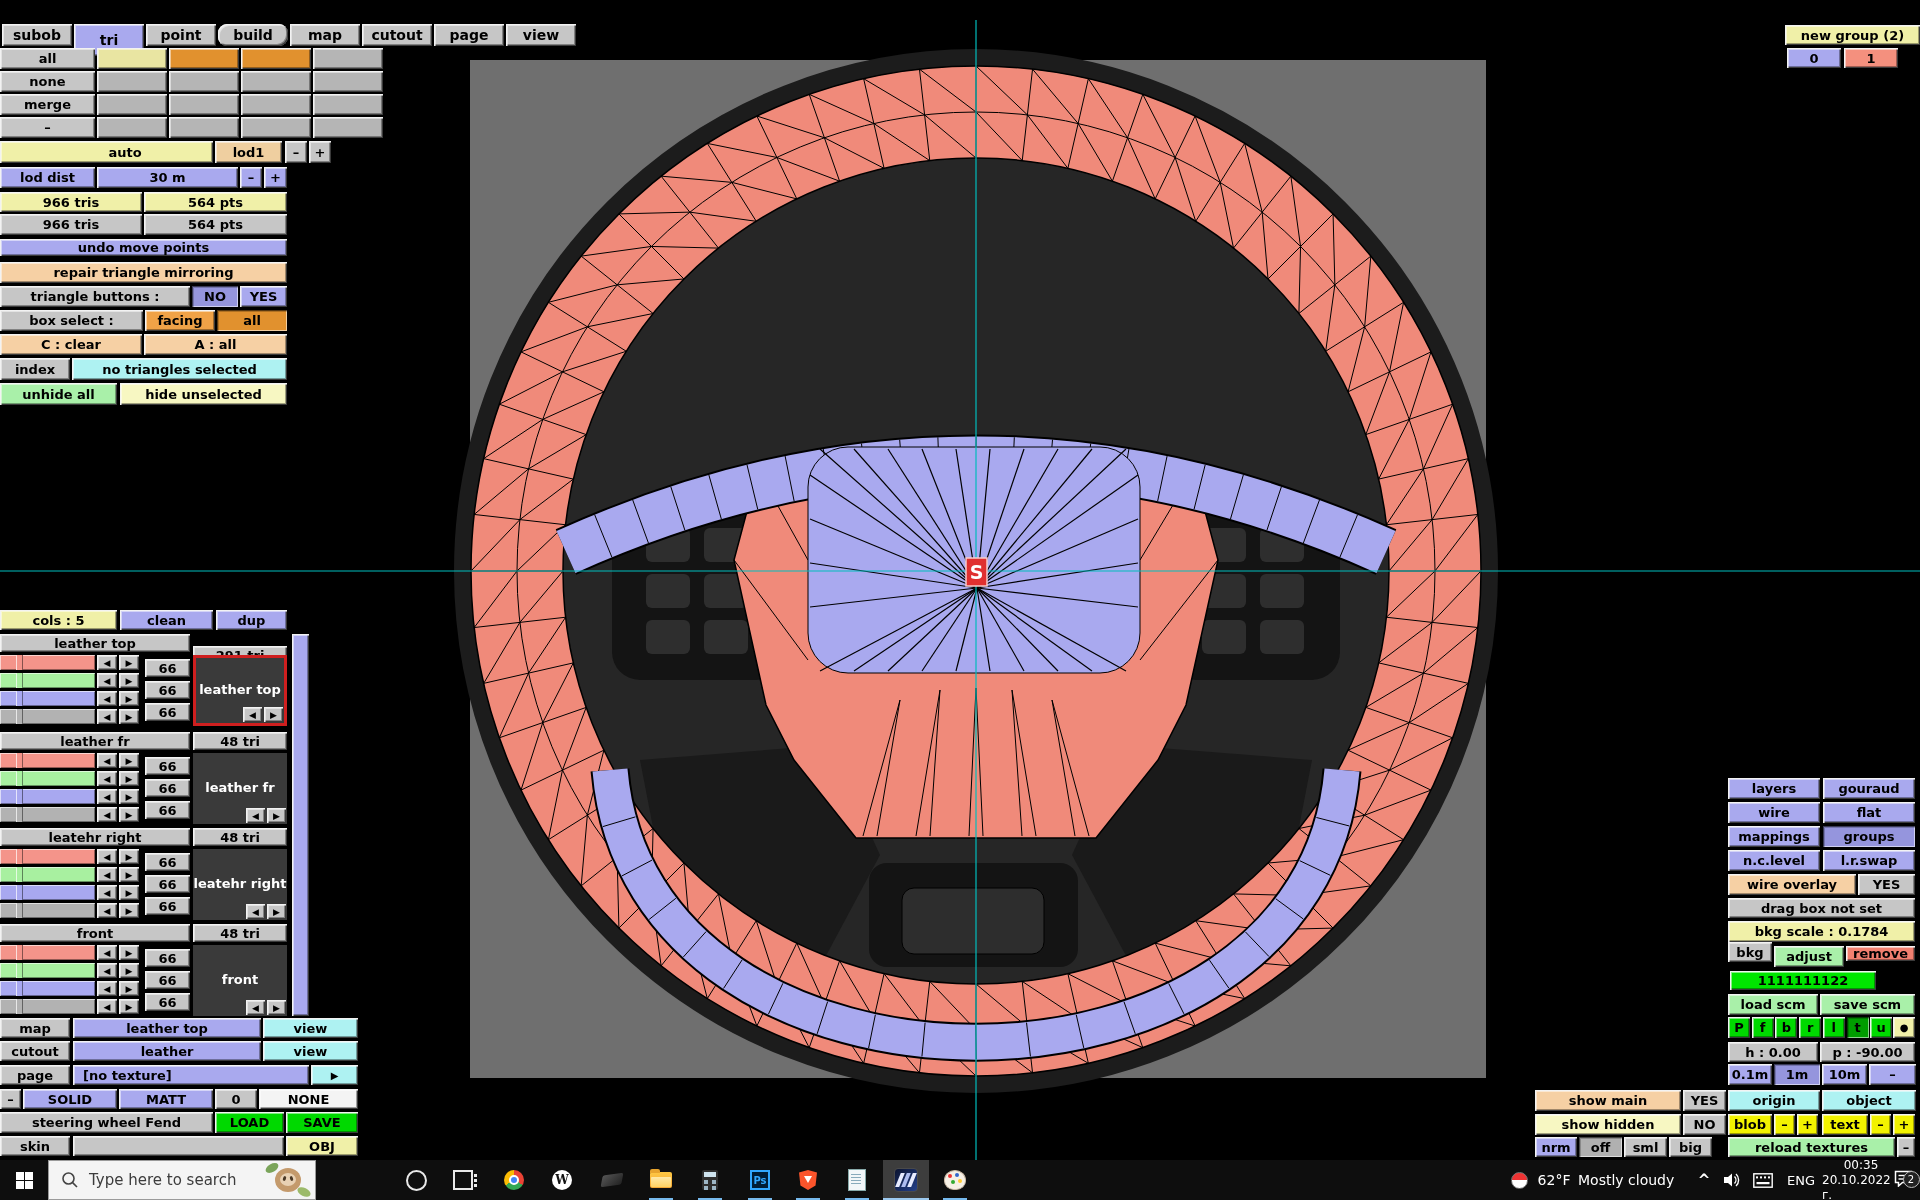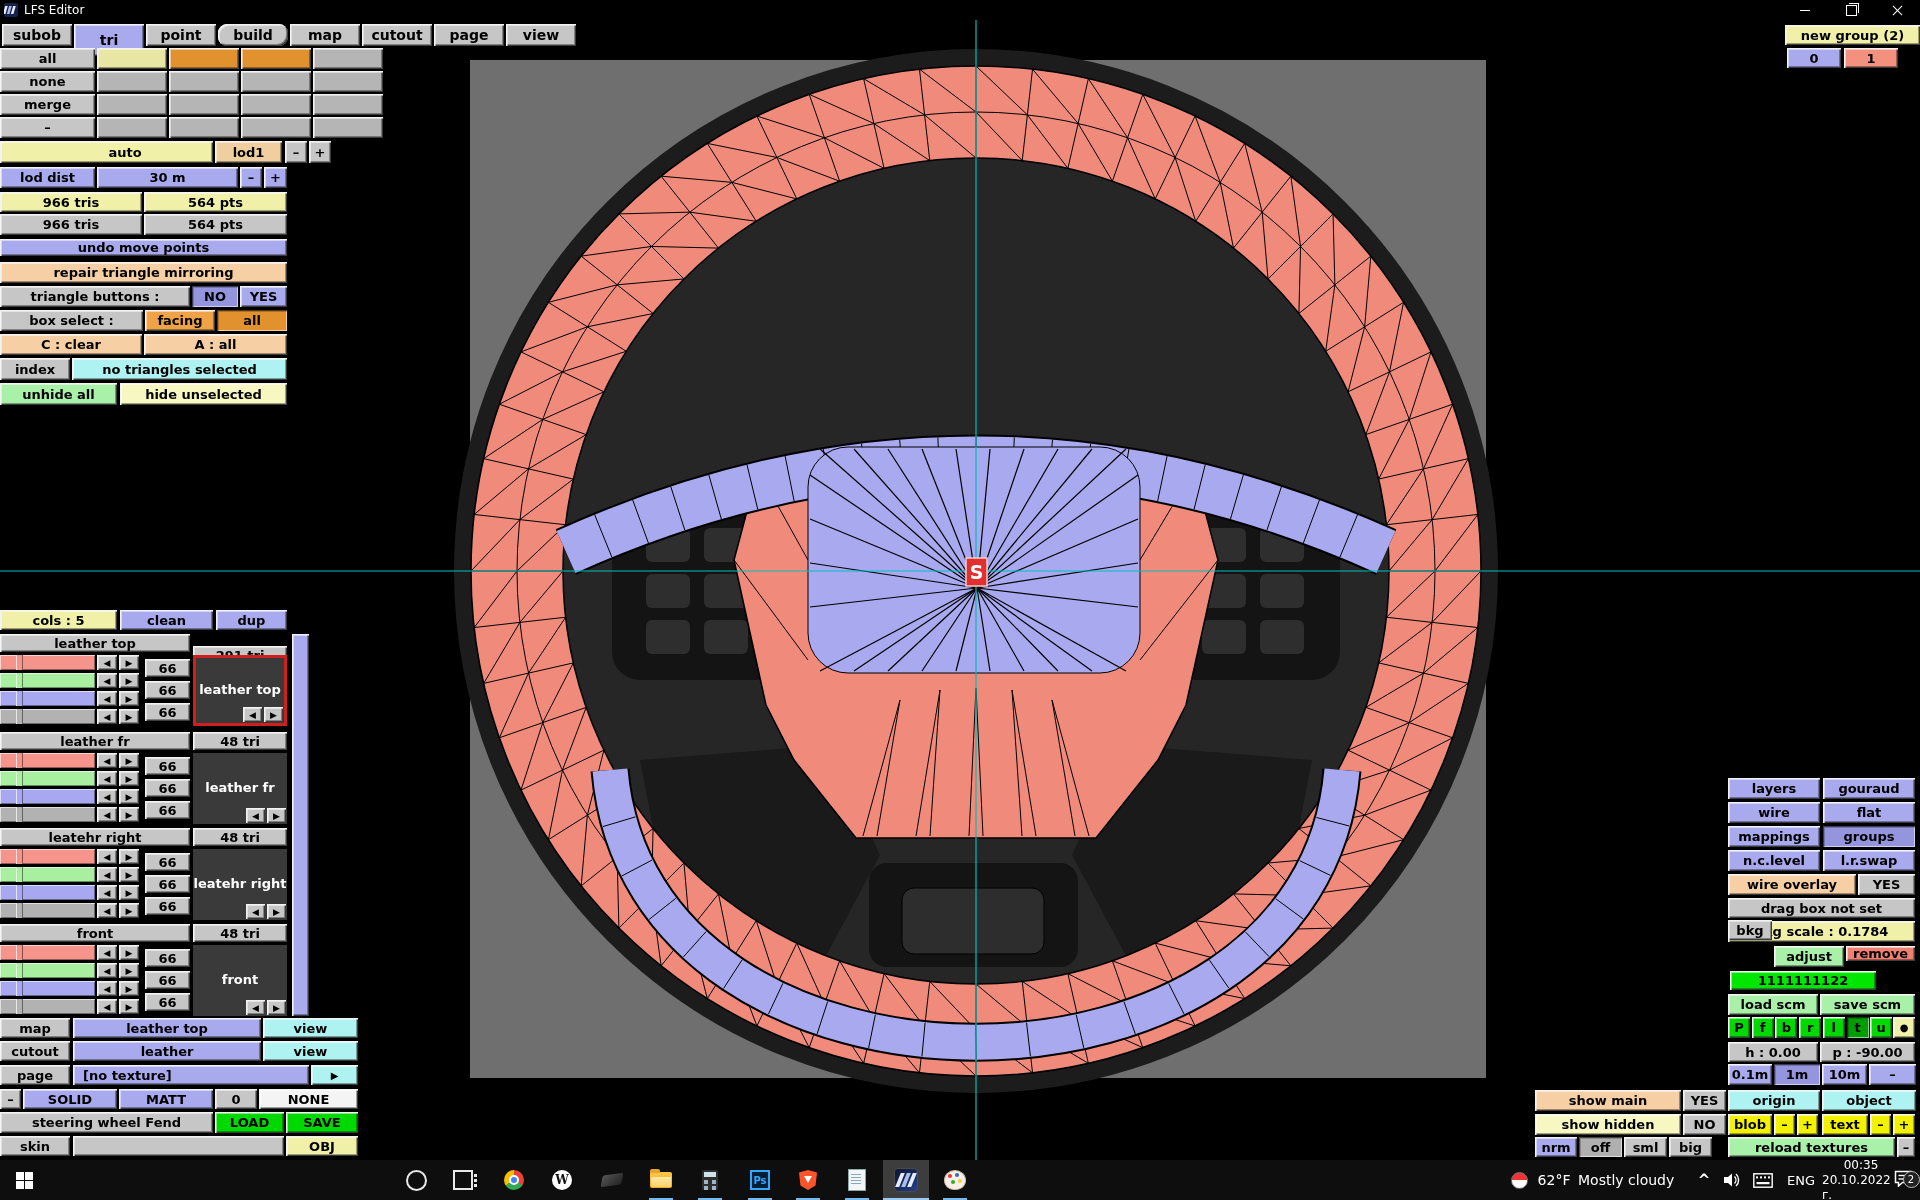--- a/index.html
+++ b/index.html
@@ -370,40 +370,20 @@
       <line x1="977" y1="588" x2="810" y2="563" stroke="#000000" stroke-width="1.2"></line>
       <line x1="977" y1="588" x2="1138" y2="563" stroke="#000000" stroke-width="1.2"></line>
       <line x1="977" y1="588" x2="810" y2="607" stroke="#000000" stroke-width="1.2"></line>
       <line x1="977" y1="588" x2="1138" y2="607" stroke="#000000" stroke-width="1.2"></line>
       <line x1="0" y1="571" x2="1920" y2="571" stroke="#00bdbd" stroke-width="1.2"></line>
       <line x1="976" y1="20" x2="976" y2="1160" stroke="#00bdbd" stroke-width="1.2"></line>
       <rect x="966" y="558" width="21" height="28" fill="#e03030" stroke="#f6cccc" stroke-width="1.5"></rect>
       <text x="976.5" y="579" text-anchor="middle" fill="#fff" font-size="19" font-weight="bold">S</text>
     </svg>
 
-  <div id="titlebar">
-    <svg class="ticon" viewBox="0 0 14 14">
-      <rect width="14" height="14" rx="2" fill="#16224e"></rect>
-      <rect x="2" y="3" width="2.6" height="8" fill="#e8ecff" transform="skewX(-16)"></rect>
-      <rect x="6" y="3" width="2.6" height="8" fill="#aebdf0" transform="skewX(-16)"></rect>
-      <rect x="10" y="3" width="2.6" height="8" fill="#e8ecff" transform="skewX(-16)"></rect>
-    </svg>
-    <span>LFS Editor</span>
-    <div class="wincaption">
-      <div class="winbtn">
-          <div class="mini-bar"></div>
-        </div>
-      <div class="winbtn">
-          <div class="rest-box"></div>
-        </div>
-      <div class="winbtn">
-          <div class="close-x"></div>
-        </div>
-    </div>
-  </div>
 
   <div class="panel" id="menubar">
       <div class="btn" style="left:2px;top:24px;width:70px;height:22px;font-size:14px;">subob</div>
       <div class="btn purple" style="left:74px;top:24px;width:70px;height:32px;font-size:14px;text-align:right;">tri</div>
       <div class="btn" style="left:146px;top:24px;width:70px;height:22px;font-size:14px;">point</div>
       <div class="btn" style="left:218px;top:24px;width:70px;height:22px;font-size:14px;border-radius:9px;">build</div>
       <div class="btn" style="left:290px;top:24px;width:70px;height:22px;font-size:14px;">map</div>
       <div class="btn" style="left:362px;top:24px;width:70px;height:22px;font-size:14px;">cutout</div>
       <div class="btn" style="left:434px;top:24px;width:70px;height:22px;font-size:14px;">page</div>
       <div class="btn" style="left:506px;top:24px;width:70px;height:22px;font-size:14px;">view</div>
@@ -634,21 +614,21 @@
     <div class="btn purple" style="left:1728px;top:802px;width:92px;height:21px;">wire</div>
     <div class="btn purple" style="left:1823px;top:802px;width:92px;height:21px;">flat</div>
     <div class="btn purple" style="left:1728px;top:826px;width:92px;height:21px;">mappings</div>
     <div class="btn purple-d pressed" style="left:1823px;top:826px;width:92px;height:21px;">groups</div>
     <div class="btn purple" style="left:1728px;top:850px;width:92px;height:21px;">n.c.level</div>
     <div class="btn purple" style="left:1823px;top:850px;width:92px;height:21px;">l.r.swap</div>
     <div class="btn peach" style="left:1728px;top:874px;width:128px;height:21px;">wire overlay</div>
     <div class="btn" style="left:1858px;top:874px;width:57px;height:21px;">YES</div>
     <div class="btn" style="left:1728px;top:898px;width:187px;height:20px;">drag box not set</div>
     <div class="btn yellow" style="left:1728px;top:921px;width:187px;height:21px;">bkg scale : 0.1784</div>
-    <div class="btn" style="left:1728px;top:920px;width:44px;height:20px;">bkg</div>
+    <div class="btn" style="left:1728px;top:942px;width:44px;height:20px;">bkg</div>
     <div class="btn green" style="left:1774px;top:946px;width:70px;height:21px;">adjust</div>
     <div class="btn redbtn" style="left:1846px;top:946px;width:69px;height:15px;">remove</div>
     <div class="btn cgreen" style="left:1730px;top:971px;width:146px;height:19px;">1111111122</div>
     <div class="btn green" style="left:1728px;top:994px;width:90px;height:21px;">load scm</div>
     <div class="btn green" style="left:1820px;top:994px;width:95px;height:21px;">save scm</div>
     <div id="axis-buttons"></div>
     <div class="btn yellow" style="left:1893px;top:1017px;width:22px;height:21px;font-size:10px;">●</div>
     <div class="btn" style="left:1728px;top:1042px;width:90px;height:20px;">h : 0.00</div>
     <div class="btn" style="left:1820px;top:1042px;width:95px;height:20px;">p : -90.00</div>
     <div id="step-buttons"></div>
@@ -690,20 +670,35 @@
 
   <div id="taskbar">
     <div class="tb" style="left:0;width:48px;">
       <div class="winlogo">
           <div></div>
           <div></div>
           <div></div>
           <div></div>
         </div>
     </div>
+    <div id="searchbox">
+      <svg width="18" height="18" viewBox="0 0 18 18" style="margin:0 10px 0 12px;">
+        <circle cx="7.5" cy="7.5" r="5.5" fill="none" stroke="#444" stroke-width="1.6"></circle>
+        <line x1="11.6" y1="11.6" x2="16" y2="16" stroke="#444" stroke-width="1.6"></line>
+      </svg>
+      <span style="font-size:15px;">Type here to search</span>
+      <div style="margin-left:auto;width:54px;height:40px;position:relative;overflow:hidden;">
+        <div style="position:absolute;left:4px;top:4px;width:14px;height:8px;background:#7aa45a;border-radius:50%;transform:rotate(-30deg);"></div>
+        <div style="position:absolute;right:4px;bottom:4px;width:14px;height:8px;background:#9cba6a;border-radius:50%;transform:rotate(25deg);"></div>
+        <div style="position:absolute;left:14px;top:8px;width:26px;height:24px;background:#c49a6c;border-radius:50%;"></div>
+        <div style="position:absolute;left:19px;top:13px;width:16px;height:13px;background:#e8d1b4;border-radius:50%;"></div>
+        <div style="position:absolute;left:22px;top:16px;width:3px;height:5px;background:#4a3826;border-radius:50%;transform:rotate(20deg);"></div>
+        <div style="position:absolute;left:29px;top:16px;width:3px;height:5px;background:#4a3826;border-radius:50%;transform:rotate(-20deg);"></div>
+      </div>
+    </div>
 
     <div class="slot" style="left:393px;">
         <div class="ic-ring"></div>
       </div>
     <div class="slot" style="left:440px;">
         <div class="ic-taskview"></div>
       </div>
     <div class="slot" style="left:491px;">
         <div class="ic-chrome"></div>
       </div>

